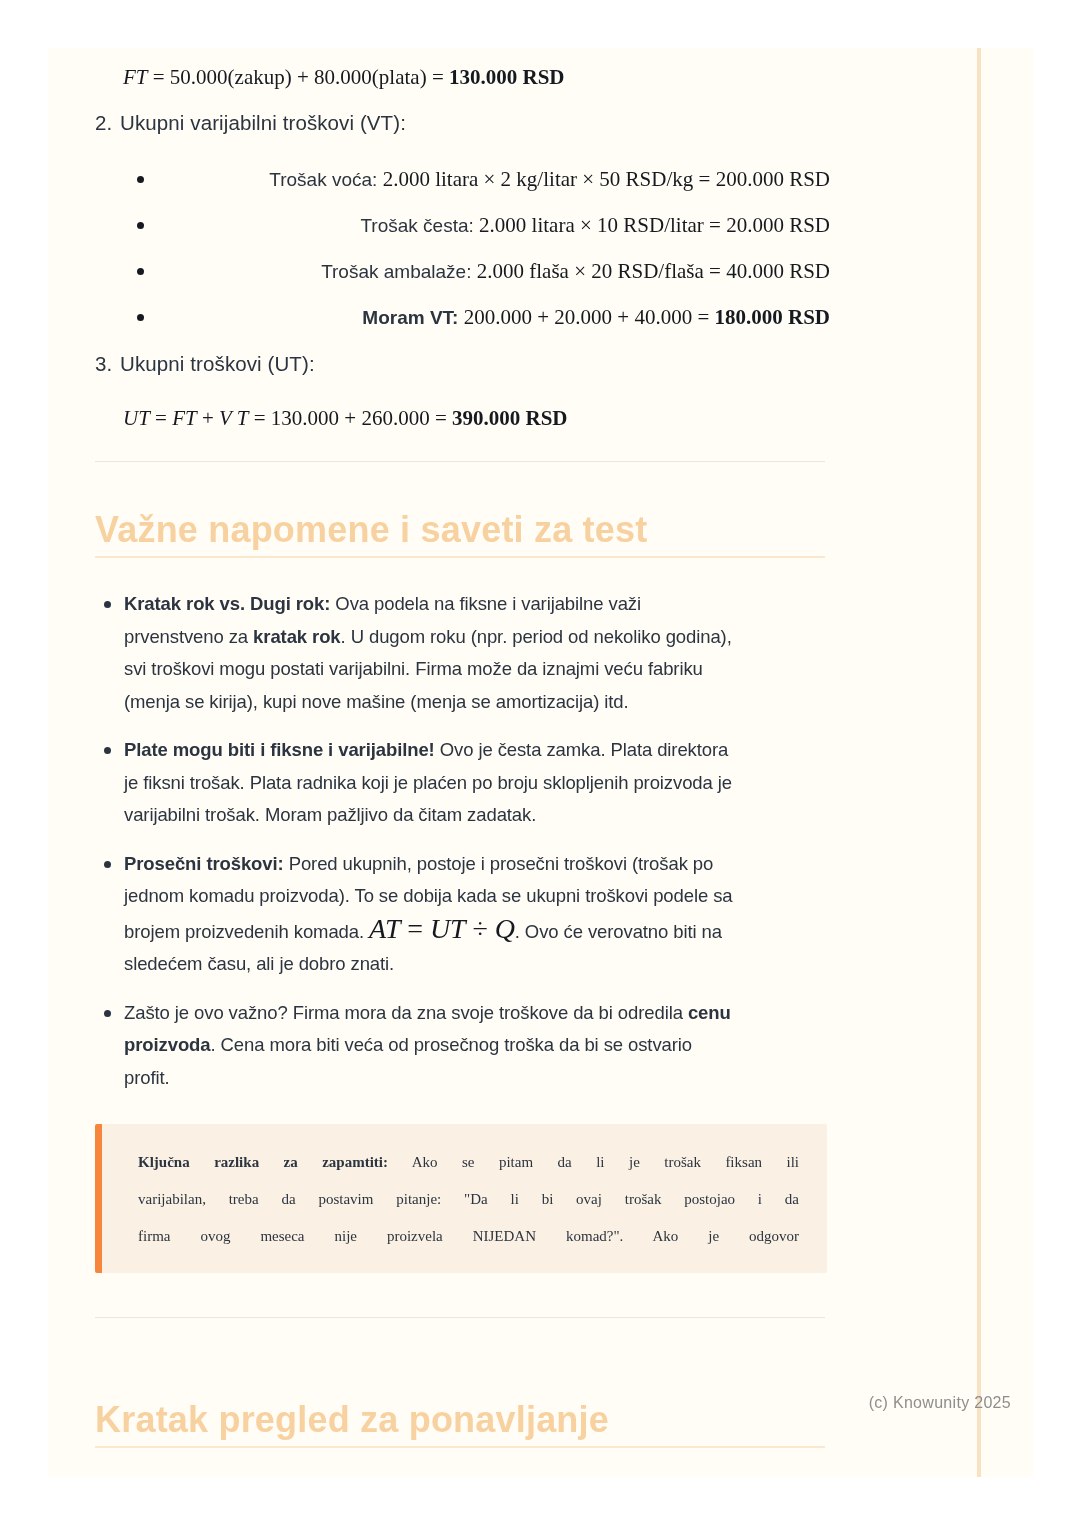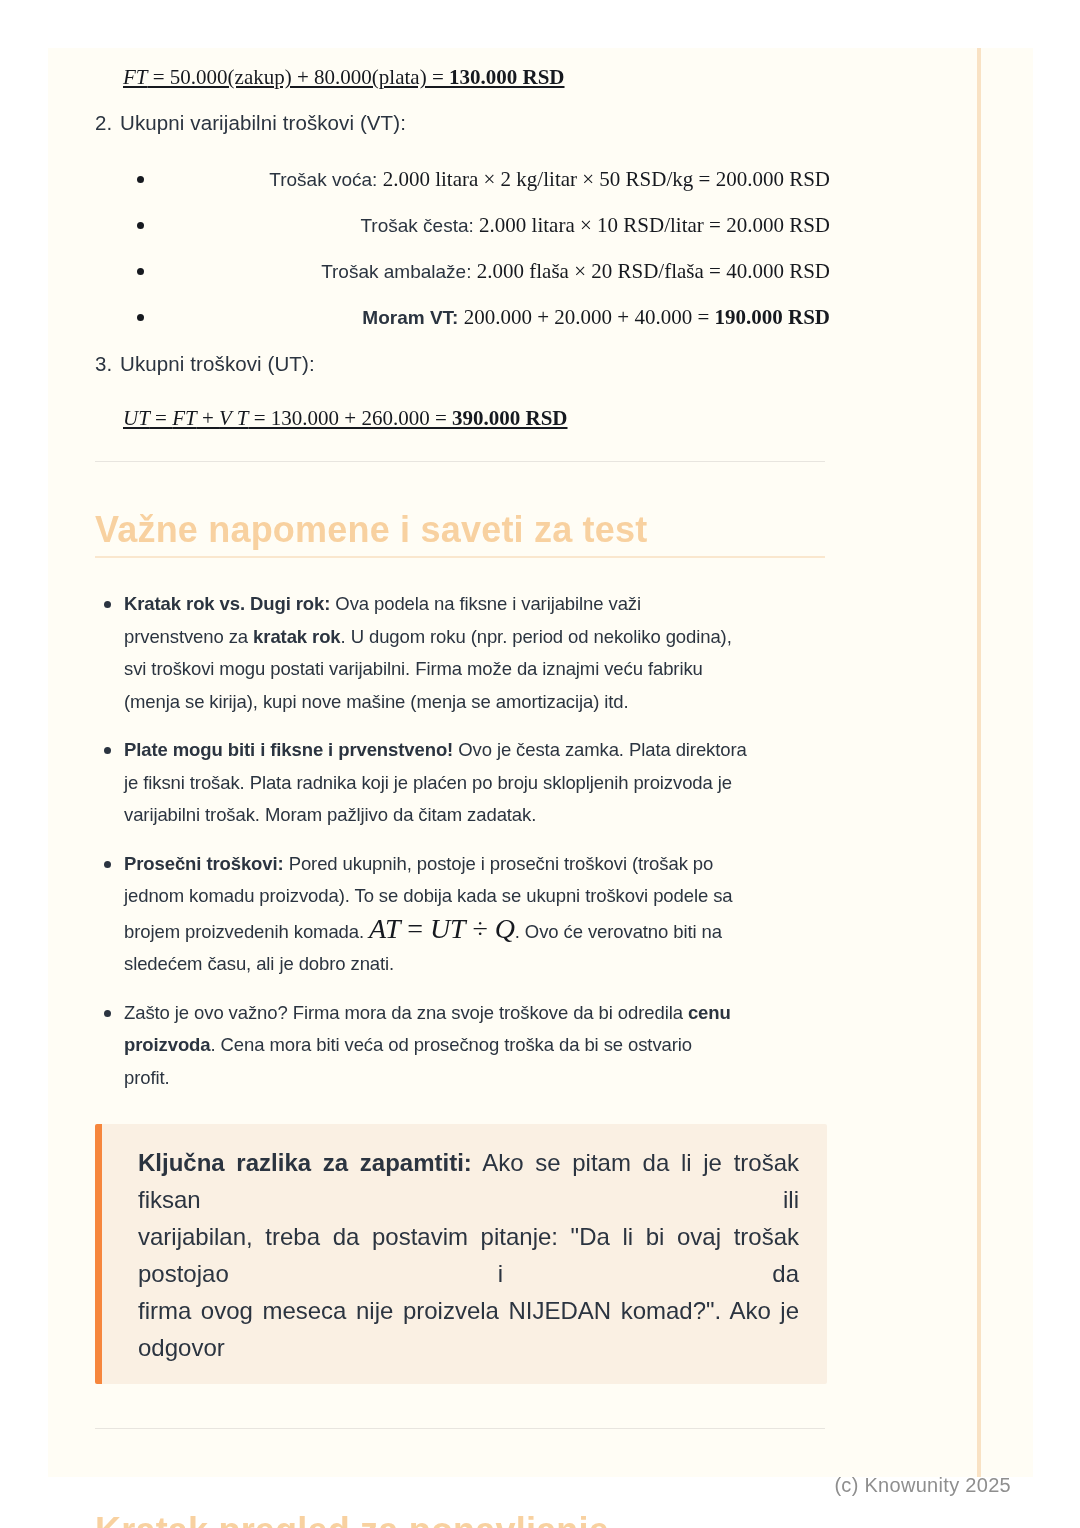--- a/index.html
+++ b/index.html
@@ -31,21 +31,20 @@
     position:absolute; left:47px; top:0; width:735px;
   }
   .b{font-weight:700;}
   .i{font-style:italic;}
   .m{font-family:"Liberation Serif",serif; font-size:21px; color:var(--math_text);}
   .formula{
     margin-left:28px; margin-top:12px;
     font-size:21px; line-height:34px;
     font-family:"Liberation Serif",serif;
     color:var(--math_text);
-    text-decoration:underline;
   }
   .formula2{margin-top:22px;}
   .olitem{
     margin-top:14px;
     font-size:20.5px; line-height:30px;
     display:flex;
   }
   .olitem .num{margin-right:8px; font-weight:400;}
   .olitem .ttl{font-weight:400; letter-spacing:.1px;text-align:center;}
   .olitem2{margin-top:14px;}
@@ -91,27 +90,27 @@
     background:var(--body_text);
   }
   .notelist .m{font-size:28px;}
   .callout{
     margin-top:30px;
     width:732px;
     background:var(--callout_bg);
     border-left:7px solid var(--callout_border);
     border-radius:2px;
     padding:20px 28px 18px 36px;
-    font-size:24px; line-height:37px;
+    font-size:15px; line-height:37px;font-family:Liberation Serif, serif;
   }
   .co-line{text-align:justify;}
   .co-line.jl{text-align-last:justify;}
   .footer{
-    position:absolute; top:1426px; right:22px;
-    font-size:20px; color:var(--footer_text);
+    position:absolute; top:1346px; right:22px;
+    font-size:16px; color:var(--footer_text);
     letter-spacing:.3px;
   }
 </style>
 </head>
 <body>
 
 <div class="page">
   <div class="edge-stripe"></div>
 
   <div class="content">
@@ -120,37 +119,37 @@
 
     <div class="olitem">
       <span class="num">2.</span>
       <span class="ttl">Ukupni varijabilni troškovi (VT):</span>
     </div>
 
     <ul class="mathlist">
       <li><span>Trošak voća: </span><span class="m">2.000 litara × 2 kg/litar × 50 RSD/kg = 200.000 RSD</span></li>
       <li><span>Trošak česta: </span><span class="m">2.000 litara × 10 RSD/litar = 20.000 RSD</span></li>
       <li><span>Trošak ambalaže: </span><span class="m">2.000 flaša × 20 RSD/flaša = 40.000 RSD</span></li>
-      <li><span class="b">Moram VT: </span><span class="m">200.000 + 20.000 + 40.000 = </span><span class="b m">190.000 RSD</span></li>
+      <li><span class="b">Moram VT: </span><span class="m">200.000 + 20.000 + 40.000 = </span><span class="b m">180.000 RSD</span></li>
     </ul>
 
     <div class="olitem olitem2">
       <span class="num">3.</span>
       <span class="ttl">Ukupni troškovi (UT):</span>
     </div>
 
     <div class="formula formula2"><span class="m i">UT</span><span class="m"> = </span><span class="m i">FT</span><span class="m"> + </span><span class="m i">V T</span><span class="m"> = 130.000 + 260.000 = </span><span class="b m">390.000 RSD</span></div>
 
     <hr class="divider">
 
     <h2 class="h2">Važne napomene i saveti za test</h2>
 
     <ul class="notelist">
       <li><span class="b">Kratak rok vs. Dugi rok:</span><span> Ova podela na fiksne i varijabilne važi</span><br><span>prvenstveno za </span><span class="b">kratak rok</span><span>. U dugom roku (npr. period od nekoliko godina),</span><br><span>svi troškovi mogu postati varijabilni. Firma može da iznajmi veću fabriku</span><br><span>(menja se kirija), kupi nove mašine (menja se amortizacija) itd.</span></li>
-      <li><span class="b">Plate mogu biti i fiksne i prvenstveno!</span><span> Ovo je česta zamka. Plata direktora</span><br><span>je fiksni trošak. Plata radnika koji je plaćen po broju sklopljenih proizvoda je</span><br><span>varijabilni trošak. Moram pažljivo da čitam zadatak.</span></li>
+      <li><span class="b">Plate mogu biti i fiksne i varijabilne!</span><span> Ovo je česta zamka. Plata direktora</span><br><span>je fiksni trošak. Plata radnika koji je plaćen po broju sklopljenih proizvoda je</span><br><span>varijabilni trošak. Moram pažljivo da čitam zadatak.</span></li>
       <li><span class="b">Prosečni troškovi:</span><span> Pored ukupnih, postoje i prosečni troškovi (trošak po</span><br><span>jednom komadu proizvoda). To se dobija kada se ukupni troškovi podele sa</span><br><span>brojem proizvedenih komada. </span><span class="m i">AT</span><span class="m"> = </span><span class="m i">UT</span><span class="m"> ÷ </span><span class="m i">Q</span><span>. Ovo će verovatno biti na</span><br><span>sledećem času, ali je dobro znati.</span></li>
       <li><span>Zašto je ovo važno? Firma mora da zna svoje troškove da bi odredila </span><span class="b">cenu</span><br><span class="b">proizvoda</span><span>. Cena mora biti veća od prosečnog troška da bi se ostvario</span><br><span>profit.</span></li>
     </ul>
 
     <aside class="callout">
       <div class="co-line jl"><span class="b">Ključna razlika za zapamtiti:</span><span> Ako se pitam da li je trošak fiksan ili</span></div>
       <div class="co-line jl"><span>varijabilan, treba da postavim pitanje: "Da li bi ovaj trošak postojao i da</span></div>
       <div class="co-line jl"><span>firma ovog meseca nije proizvela NIJEDAN komad?". Ako je odgovor</span></div>
     </aside>
 

